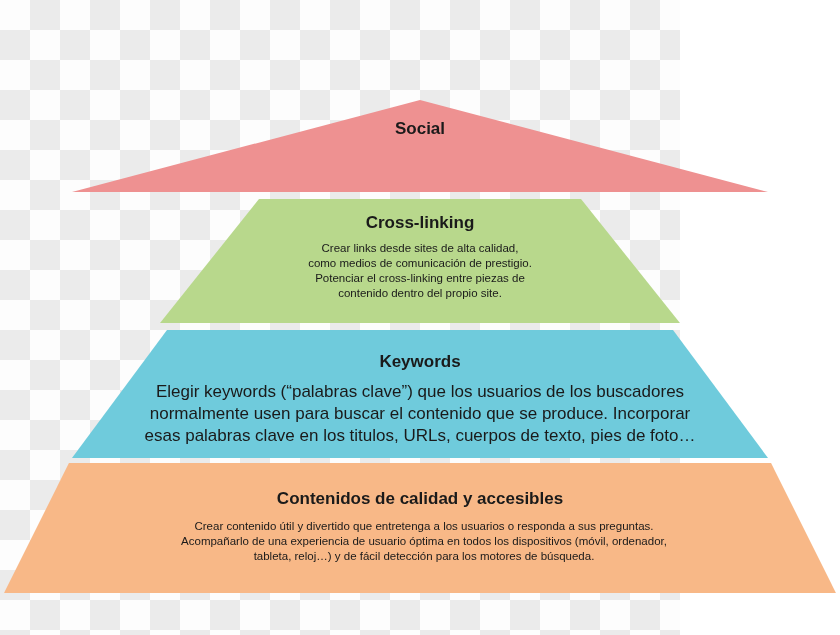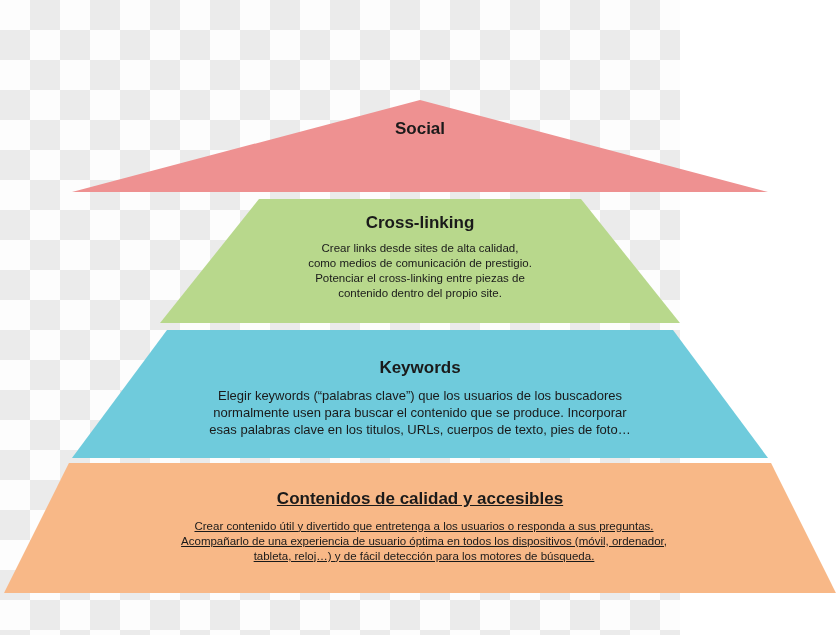--- a/index.html
+++ b/index.html
@@ -69,33 +69,32 @@
   }
   .tier-crosslink .tier-title { font-size: 17px; }
   .tier-crosslink .tier-body  { font-size: 11.5px; margin-top: 8px; }
 
   
   .tier-keywords {
     top: 330px;
     height: 128px;
     background: #6fcbdc;
     clip-path: polygon(80.12% 0%, 19.88% 0%, 8.57% 100%, 91.43% 100%);
-    padding-top: 28px;
+    padding-top: 22px;
   }
   .tier-keywords .tier-title { font-size: 17px; }
-  .tier-keywords .tier-body  { font-size: 13px; margin-top: 9px; }
+  .tier-keywords .tier-body  { font-size: 17px; margin-top: 9px; }
 
   
   .tier-contenidos {
     top: 463px;
     height: 130px;
     background: #f8b887;
     clip-path: polygon(91.79% 0%, 8.21% 0%, 0.48% 100%, 99.52% 100%);
     padding-top: 26px;
-    text-decoration: underline;
   }
   .tier-contenidos .tier-title { font-size: 17px; }
   .tier-contenidos .tier-body  { font-size: 11.5px; margin-top: 10px; padding-left: 8px; }
 </style>
 </head>
 <body>
 
 <div id="canvas">
 
   <div class="tier tier-social">

